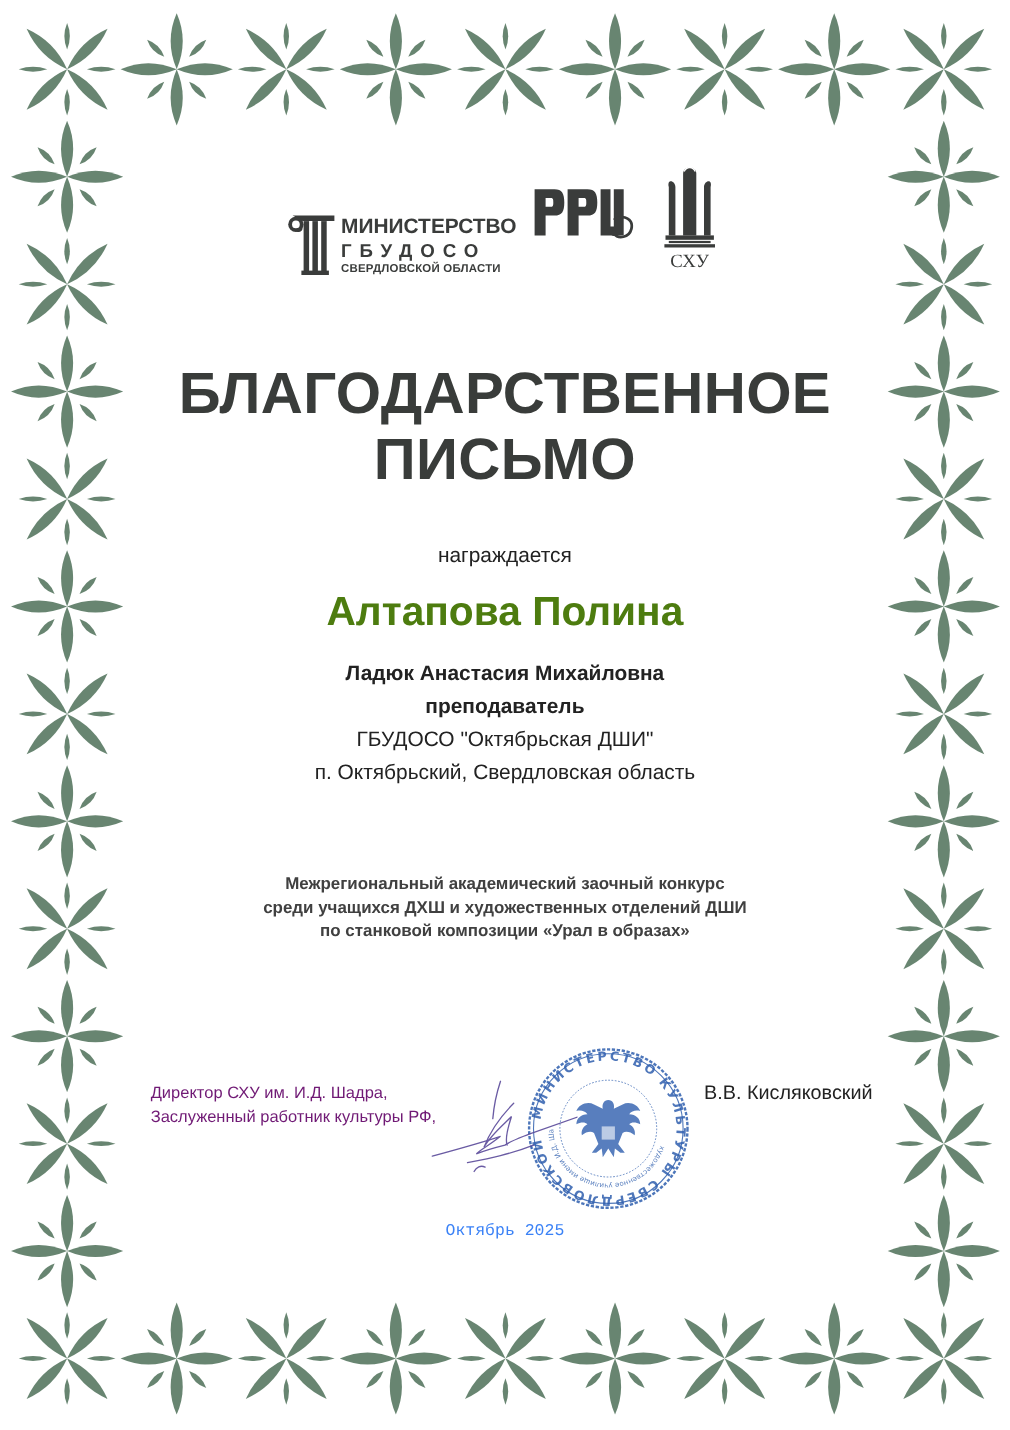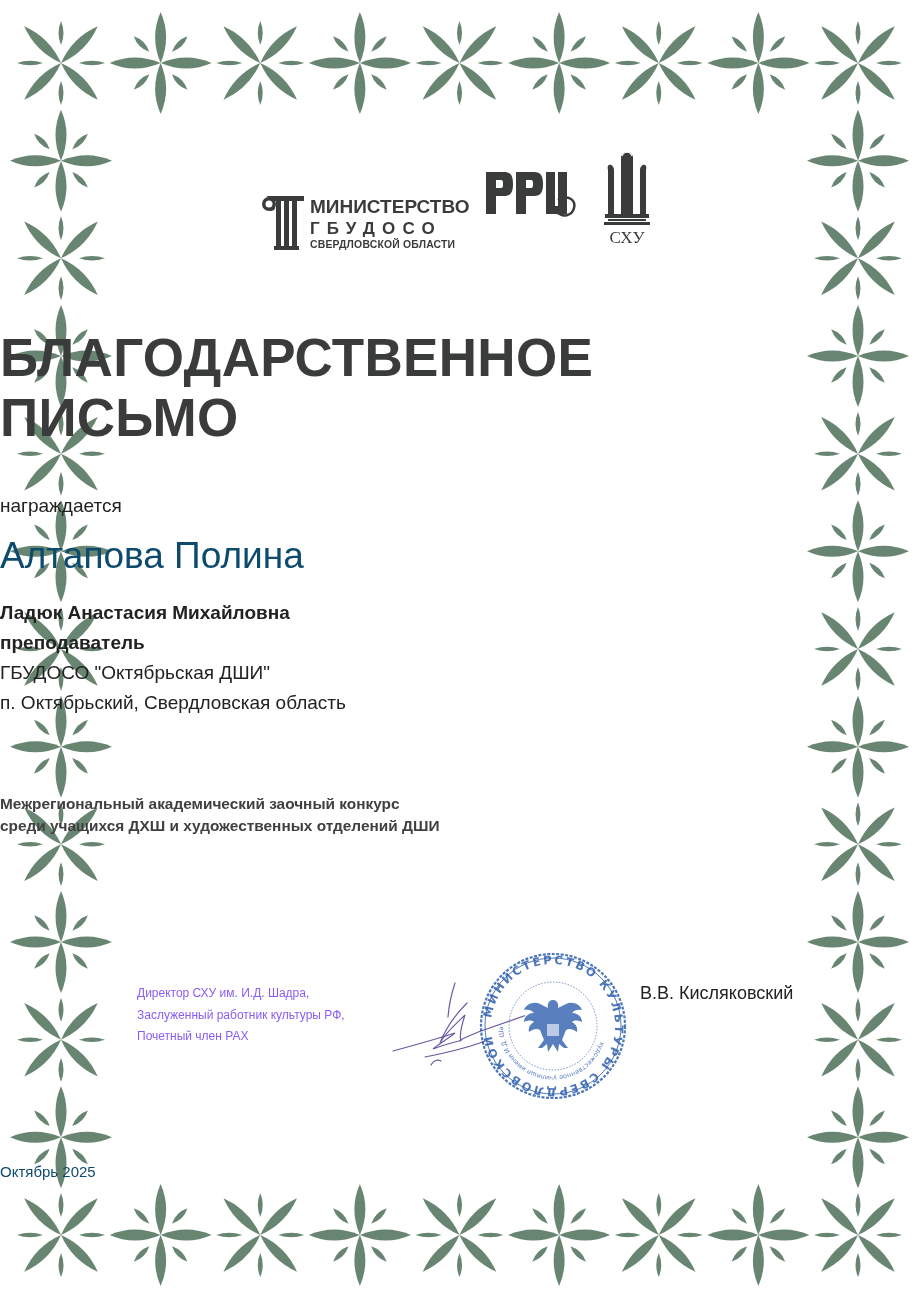--- a/index.html
+++ b/index.html
@@ -2,46 +2,46 @@
 <html><head>
 <meta charset="utf-8">
 <style>
   html, body { margin: 0; padding: 0; }
   body {
     width: 918px; height: 1300px; background: #ffffff; position: relative; overflow: hidden;
     font-family: "Liberation Sans", "DejaVu Sans", sans-serif; color: #2b2d2c;
   }
   #border-svg { position: absolute; left: 0; top: 0; width: 918px; height: 1300px; }
   .abs { position: absolute; }
-  .center { left: 0; width: 918px; }
+  .center { left: 0; width: 918px; text-align: center; }
 
   
   .logo-ministry { left: 258px; top: 160px; width: 200px; height: 66px; margin-top: 28px; }
   .min-icon { position: absolute; left: 2px; top: 4px; width: 46px; height: 60px; }
   .min-l1 { position: absolute; left: 52px; top: 9px; font-size: 19px; font-weight: bold; letter-spacing: 0px; color: #3a3c3b; line-height: 20px; }
   .min-l2 { position: absolute; left: 52px; top: 32px; font-size: 17px; font-weight: bold; letter-spacing: 7.2px; color: #3a3c3b; line-height: 18px; }
   .min-l3 { position: absolute; left: 52px; top: 51px; font-size: 10.4px; font-weight: bold; color: #3a3c3b; line-height: 11px; letter-spacing: 0.2px; }
   .logo-rrc { left: 484px; top: 166px; width: 92px; height: 52px; }
   .logo-shu { left: 600px; top: 148px; width: 54px; height: 98px; }
 
   .title {
     top: 328px; font-size: 53px; font-weight: bold; line-height: 60px; color: #393c3a; letter-spacing: 0.3px;
   }
   .awarded { top: 494px; font-size: 19px; line-height: 24px; color: #222; }
-  .recipient { top: 533px; font-size: 37px; font-weight: normal; line-height: 46px; color: #0c4a6e; }
+  .recipient { top: 533px; font-size: 37px; font-weight: bold; line-height: 46px; color: #4d7c0f; }
   .info { top: 598px; font-size: 19px; line-height: 30px; color: #222; }
   .info .b { font-weight: bold; }
   .contest { top: 793px; font-size: 15.4px; line-height: 21.5px; color: #404040; }
   .contest .b { font-weight: bold; }
 
-  .sig-left { left: 137px; top: 983px; font-size: 12px; line-height: 21.5px; color: #8b5cf6; }
+  .sig-left { left: 137px; top: 983px; font-size: 15px; line-height: 21.5px; color: #701a75; }
   .sig-right { left: 640px; top: 983px; font-size: 18px; line-height: 21.5px; color: #222; }
   .signature { left: 385px; top: 975px; width: 140px; height: 100px; }
   .stamp { left: 478px; top: 948px; width: 150px; height: 156px; }
-  .date { top: 1162px; font-size: 15px; line-height: 20px; color: #0c4a6e; }
+  .date { top: 1110px; font-size: 15px; line-height: 20px; color: #3b82f6; font-family: Liberation Mono, monospace; }
 </style>
 </head>
 <body>
 
 <svg id="border-svg" viewBox="0 0 918 1300" xmlns="http://www.w3.org/2000/svg">
   <defs>
 
     <g id="flower-x">
 
       <path d="M0 0 Q 10 26 0 52 Q -10 26 0 0 Z" transform="rotate(45)"></path>
@@ -165,26 +165,26 @@
 <div class="abs center info">
   <div class="b">Ладюк Анастасия Михайловна</div>
   <div class="b">преподаватель</div>
   <div>ГБУДОСО "Октябрьская ДШИ"</div>
   <div>п. Октябрьский, Свердловская область</div>
 </div>
 
 <div class="abs center contest">
   <div class="b">Межрегиональный академический заочный конкурс</div>
   <div class="b">среди учащихся ДХШ и художественных отделений ДШИ</div>
+  <div class="b">по станковой композиции «Урал в образах»</div>
 </div>
 
 <div class="abs sig-left">
   <div>Директор СХУ им. И.Д. Шадра,</div>
   <div>Заслуженный работник культуры РФ,</div>
-  <div>Почетный член РАХ</div>
 </div>
 
 <svg class="abs stamp" viewBox="0 0 150 156">
   <defs>
     <path id="stamp-outer-path" d="M75 78 m -62 0 a 62 62 0 1 1 124 0 a 62 62 0 1 1 -124 0"></path>
     <path id="stamp-inner-path" d="M75 78 m -50 0 a 50 50 0 1 1 100 0 a 50 50 0 1 1 -100 0"></path>
   </defs>
   <g fill="none" stroke="#2f5fae" opacity="0.85">
     <circle cx="75" cy="78" r="72" stroke-width="2.2" stroke-dasharray="3 1.5"></circle>
     <circle cx="75" cy="78" r="68" stroke-width="1"></circle>

